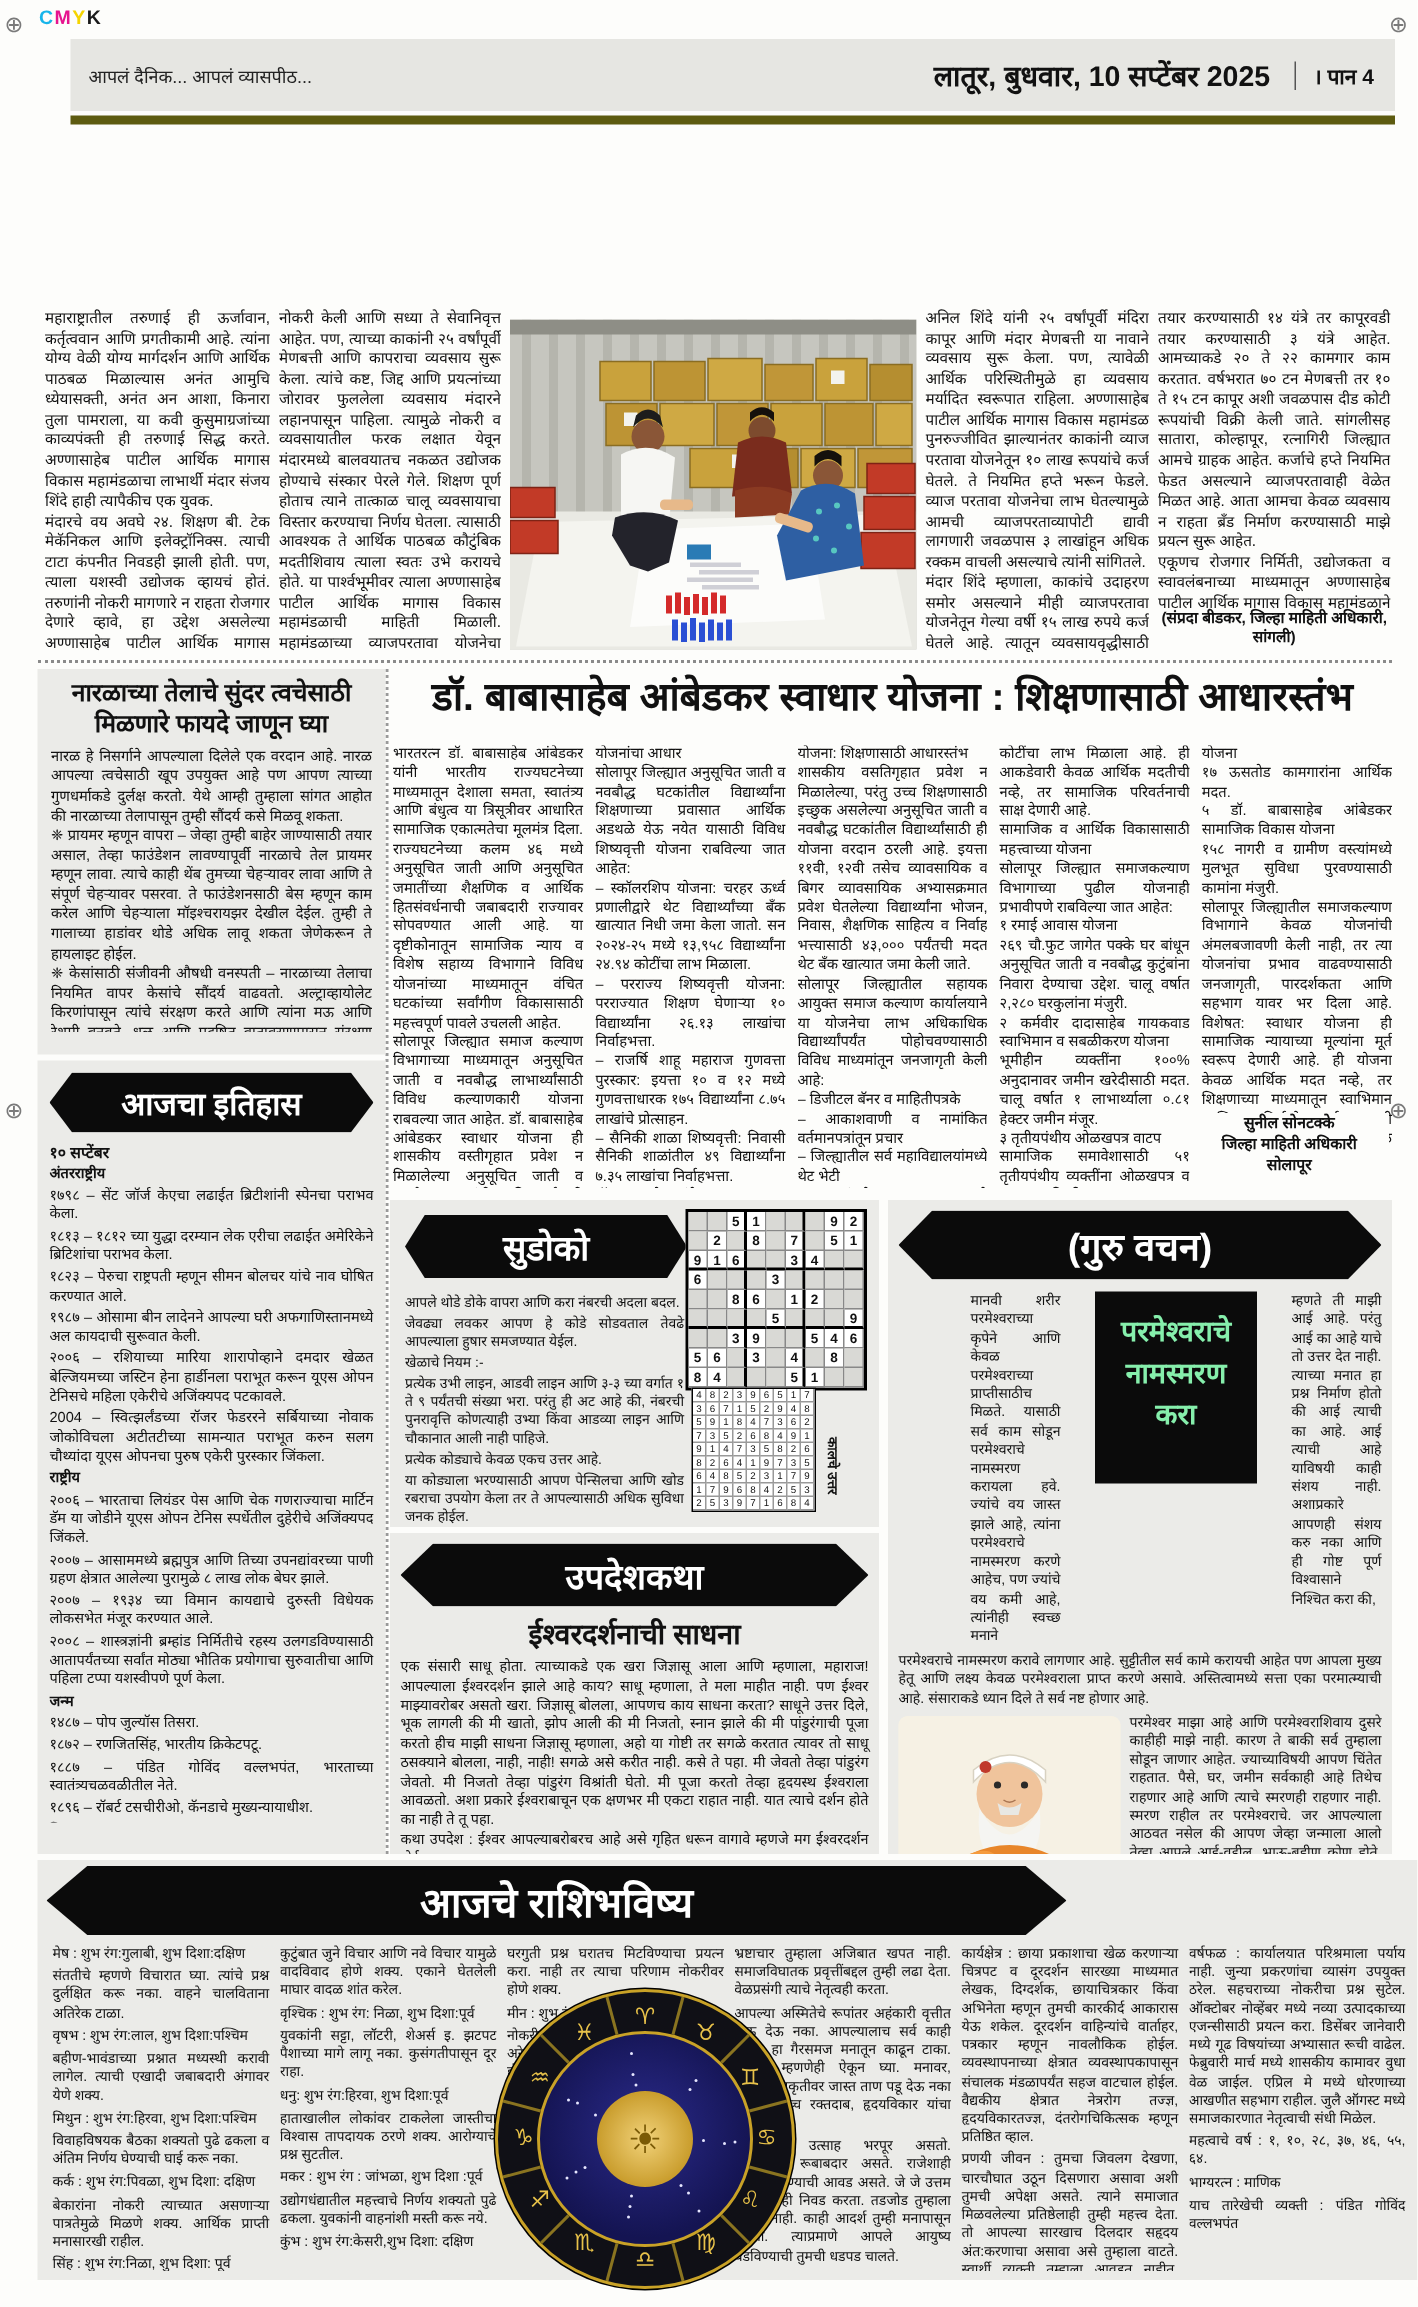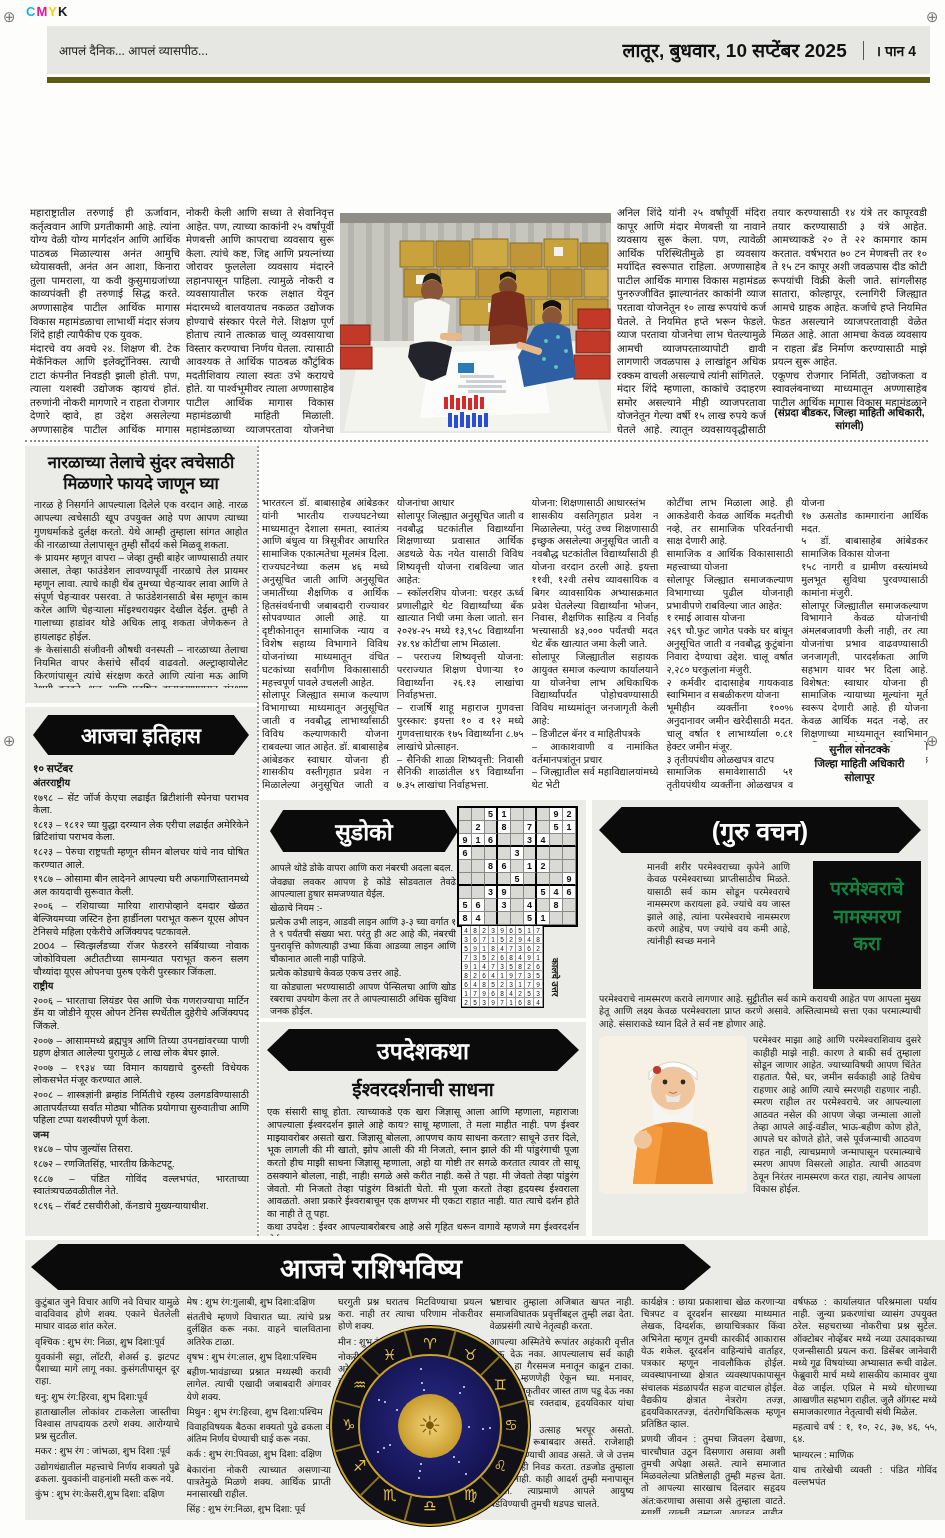--- a/index.html
+++ b/index.html
@@ -77,21 +77,21 @@
                  border:1px solid #000;background:#fff;}
   .sol-cell{border-right:1px solid #999;border-bottom:1px solid #999;font-size:6.5px;
             display:flex;align-items:center;justify-content:center;}
   #answer-label{position:absolute;right:24px;bottom:22px;writing-mode:vertical-rl;
                 font-size:9px;font-weight:bold;}
   
   #guru-box{left:592px;top:800px;width:336px;height:436px;padding:7px;box-sizing:border-box;overflow:hidden;}
   #guru-banner{height:46px;font-size:25px;}
   #guru-row{display:flex;gap:23px;margin-top:8px;margin-left:48px;}
   .gcol{flex:1;font-size:9.4px;line-height:1.32;text-align:justify;}
-  #guru-titlebox{width:108px;min-width:108px;background:#0b0b0b;color:#15803d;font-size:19px;
+  #guru-titlebox{width:108px;min-width:108px;background:#0b0b0b;color:#86efac;font-size:19px;
                  font-weight:800;text-align:center;padding:14px 6px;box-sizing:border-box;
                  height:128px;line-height:1.45;}
   #guru-mid{font-size:9.4px;line-height:1.32;text-align:justify;margin-top:4px;}
   #guru-bottom{margin-top:4px;font-size:9.4px;line-height:1.32;text-align:justify;}
   #guru-fig{float:left;width:148px;height:158px;margin:2px 6px 0 0;background:#f6f1e4;border-radius:6px;}
   
   #updesh-box{left:260px;top:1022px;width:326px;height:214px;padding:7px;box-sizing:border-box;overflow:hidden;}
   #updesh-banner{height:42px;font-size:23px;}
   #updesh-title{font-size:19px;font-weight:800;text-align:center;margin-top:5px;}
   #updesh-body{font-size:9.6px;line-height:1.33;text-align:justify;white-space:pre-line;margin-top:4px;}
@@ -290,20 +290,21 @@
         <div class="hist-line">२००८ – शास्त्रज्ञांनी ब्रम्हांड निर्मितीचे रहस्य उलगडविण्यासाठी आतापर्यंतच्या सर्वांत मोठ्या भौतिक प्रयोगाचा सुरुवातीचा आणि पहिला टप्पा यशस्वीपणे पूर्ण केला.</div>
         <div class="hist-line hist-head">जन्म</div>
         <div class="hist-line">१४८७ – पोप जुल्यॉस तिसरा.</div>
         <div class="hist-line">१८७२ – रणजितसिंह, भारतीय क्रिकेटपटू.</div>
         <div class="hist-line">१८८७ – पंडित गोविंद वल्लभपंत, भारताच्या स्वातंत्र्यचळवळीतील नेते.</div>
         <div class="hist-line">१८९६ – रॉबर्ट टसचीरीओ, कॅनडाचे मुख्यन्यायाधीश.</div>
         <div class="hist-line hist-head">निधन</div>
       </div>
   </div>
 
+  <div id="swadhar-head" class="abs">डॉ. बाबासाहेब आंबेडकर स्वाधार योजना : शिक्षणासाठी आधारस्तंभ</div>
   <div id="swadhar-cols" class="abs">
     <div class="scol">भारतरत्न डॉ. बाबासाहेब आंबेडकर यांनी भारतीय राज्यघटनेच्या माध्यमातून देशाला समता, स्वातंत्र्य आणि बंधुत्व या त्रिसूत्रीवर आधारित सामाजिक एकात्मतेचा मूलमंत्र दिला. राज्यघटनेच्या कलम ४६ मध्ये अनुसूचित जाती आणि अनुसूचित जमातींच्या शैक्षणिक व आर्थिक हितसंवर्धनाची जबाबदारी राज्यावर सोपवण्यात आली आहे. या दृष्टीकोनातून सामाजिक न्याय व विशेष सहाय्य विभागाने विविध योजनांच्या माध्यमातून वंचित घटकांच्या सर्वांगीण विकासासाठी महत्त्वपूर्ण पावले उचलली आहेत.
 सोलापूर जिल्ह्यात समाज कल्याण विभागाच्या माध्यमातून अनुसूचित जाती व नवबौद्ध लाभार्थ्यांसाठी विविध कल्याणकारी योजना राबवल्या जात आहेत. डॉ. बाबासाहेब आंबेडकर स्वाधार योजना ही शासकीय वस्तीगृहात प्रवेश न मिळालेल्या अनुसूचित जाती व नवबौद्ध घटकांतील विद्यार्थ्यांसाठी नव संजीवनी ठरली आहे.
 शैक्षणिक सक्षमीकरणासाठी</div>
     <div class="scol">योजनांचा आधार
 सोलापूर जिल्ह्यात अनुसूचित जाती व नवबौद्ध घटकांतील विद्यार्थ्यांना शिक्षणाच्या प्रवासात आर्थिक अडथळे येऊ नयेत यासाठी विविध शिष्यवृत्ती योजना राबविल्या जात आहेत:
 – स्कॉलरशिप योजना: चरहर ऊर्ध्व प्रणालीद्वारे थेट विद्यार्थ्यांच्या बँक खात्यात निधी जमा केला जातो. सन २०२४-२५ मध्ये १३,९५८ विद्यार्थ्यांना २४.९४ कोटींचा लाभ मिळाला.
 – परराज्य शिष्यवृत्ती योजना: परराज्यात शिक्षण घेणाऱ्या १० विद्यार्थ्यांना २६.१३ लाखांचा निर्वाहभत्ता.
 – राजर्षि शाहू महाराज गुणवत्ता पुरस्कार: इयत्ता १० व १२ मध्ये गुणवत्ताधारक १७५ विद्यार्थ्यांना ८.७५ लाखांचे प्रोत्साहन.
 – सैनिकी शाळा शिष्यवृत्ती: निवासी सैनिकी शाळांतील ४९ विद्यार्थ्यांना ७.३५ लाखांचा निर्वाहभत्ता.
@@ -512,20 +513,21 @@
         <div class="sol-cell">4</div>
       </div>
     <div id="answer-label">कालचे उत्तर</div>
   </div>
 
   <div id="guru-box" class="graybox">
     <div id="guru-banner" class="banner">(गुरु वचन)</div>
     <div id="guru-row">
       <div class="gcol">मानवी शरीर परमेश्वराच्या कृपेने आणि केवळ परमेश्वराच्या प्राप्तीसाठीच मिळते. यासाठी सर्व काम सोडून परमेश्वराचे नामस्मरण करायला हवे. ज्यांचे वय जास्त झाले आहे, त्यांना परमेश्वराचे नामस्मरण करणे आहेच, पण ज्यांचे वय कमी आहे, त्यांनीही स्वच्छ मनाने</div>
       <div id="guru-titlebox">परमेश्वराचे नामस्मरण करा</div>
+      <div class="gcol">म्हणते ती माझी आई आहे. परंतु आई का आहे याचे तो उत्तर देत नाही. त्याच्या मनात हा प्रश्न निर्माण होतो की आई त्याची का आहे. आई त्याची आहे याविषयी काही संशय नाही. अशाप्रकारे आपणही संशय करु नका आणि ही गोष्ट पूर्ण विश्वासाने निश्चित करा की,</div>
     </div>
     <div id="guru-mid">परमेश्वराचे नामस्मरण करावे लागणार आहे. सुट्टीतील सर्व कामे करायची आहेत पण आपला मुख्य हेतू आणि लक्ष्य केवळ परमेश्वराला प्राप्त करणे असावे. अस्तित्वामध्ये सत्ता एका परमात्म्याची आहे. संसाराकडे ध्यान दिले ते सर्व नष्ट होणार आहे.</div>
     <div id="guru-bottom">
       <svg id="guru-fig" viewBox="0 0 148 158">
         <rect width="148" height="158" rx="6" fill="#f6f1e4"></rect>
         <circle cx="74" cy="52" r="22" fill="#f0c49c"></circle>
         <path d="M50 44 q24 -26 48 0 l0 -8 q-24 -20 -48 0 z" fill="#ffffff" stroke="#d8d2c2"></path>
         <circle cx="58" cy="34" r="4" fill="#c0392b"></circle>
         <path d="M54 62 q20 34 40 0 q4 34 -20 40 q-24 -6 -20 -40 z" fill="#f5f5f2"></path>
         <path d="M66 58 q8 6 16 0 l-2 8 -12 0 z" fill="#e8e8e4"></path>
@@ -545,39 +547,39 @@
     <div id="updesh-banner" class="banner">उपदेशकथा</div>
     <div id="updesh-title">ईश्वरदर्शनाची साधना</div>
     <div id="updesh-body">एक संसारी साधू होता. त्याच्याकडे एक खरा जिज्ञासू आला आणि म्हणाला, महाराज! आपल्याला ईश्वरदर्शन झाले आहे काय? साधू म्हणाला, ते मला माहीत नाही. पण ईश्वर माझ्यावरोबर असतो खरा. जिज्ञासू बोलला, आपणच काय साधना करता? साधूने उत्तर दिले, भूक लागली की मी खातो, झोप आली की मी निजतो, स्नान झाले की मी पांडुरंगाची पूजा करतो हीच माझी साधना जिज्ञासू म्हणाला, अहो या गोष्टी तर सगळे करतात त्यावर तो साधू ठसक्याने बोलला, नाही, नाही! सगळे असे करीत नाही. कसे ते पहा. मी जेवतो तेव्हा पांडुरंग जेवतो. मी निजतो तेव्हा पांडुरंग विश्रांती घेतो. मी पूजा करतो तेव्हा हृदयस्थ ईश्वराला आवळतो. अशा प्रकारे ईश्वराबाचून एक क्षणभर मी एकटा राहात नाही. यात त्याचे दर्शन होते का नाही ते तू पहा.
 कथा उपदेश : ईश्वर आपल्याबरोबरच आहे असे गृहित धरून वागावे म्हणजे मग ईश्वरदर्शन होईल.</div>
   </div>
 
   <div id="rashi-box" class="graybox">
     <div id="rashi-banner" class="banner">आजचे राशिभविष्य</div>
     <div id="rashi-cols">
       <div class="hcol">
-          <p>कुटुंबात जुने विचार आणि नवे विचार यामुळे वादविवाद होणे शक्य. एकाने घेतलेली माघार वादळ शांत करेल.</p>
-          <p>वृश्चिक : शुभ रंग: निळा, शुभ दिशा:पूर्व</p>
-          <p>युवकांनी सट्टा, लॉटरी, शेअर्स इ. झटपट पैशाच्या मागे लागू नका. कुसंगतीपासून दूर राहा.</p>
-          <p>धनु: शुभ रंग:हिरवा, शुभ दिशा:पूर्व</p>
-          <p>हाताखालील लोकांवर टाकलेला जास्तीचा विश्वास तापदायक ठरणे शक्य. आरोग्याचे प्रश्न सुटतील.</p>
-          <p>मकर : शुभ रंग : जांभळा, शुभ दिशा :पूर्व</p>
-          <p>उद्योगधंद्यातील महत्त्वाचे निर्णय शक्यतो पुढे ढकला. युवकांनी वाहनांशी मस्ती करू नये.</p>
-          <p>कुंभ : शुभ रंग:केसरी,शुभ दिशा: दक्षिण</p>
-        </div>
-      <div class="hcol">
           <p>मेष : शुभ रंग:गुलाबी, शुभ दिशा:दक्षिण</p>
           <p>संततीचे म्हणणे विचारात घ्या. त्यांचे प्रश्न दुर्लक्षित करू नका. वाहने चालविताना अतिरेक टाळा.</p>
           <p>वृषभ : शुभ रंग:लाल, शुभ दिशा:पश्चिम</p>
           <p>बहीण-भावंडाच्या प्रश्नात मध्यस्थी करावी लागेल. त्याची एखादी जबाबदारी अंगावर येणे शक्य.</p>
           <p>मिथुन : शुभ रंग:हिरवा, शुभ दिशा:पश्चिम</p>
           <p>विवाहविषयक बैठका शक्यतो पुढे ढकला व अंतिम निर्णय घेण्याची घाई करू नका.</p>
           <p>कर्क : शुभ रंग:पिवळा, शुभ दिशा: दक्षिण</p>
           <p>बेकारांना नोकरी त्याच्यात असणाऱ्या पात्रतेमुळे मिळणे शक्य. आर्थिक प्राप्ती मनासारखी राहील.</p>
           <p>सिंह : शुभ रंग:निळा, शुभ दिशा: पूर्व</p>
+        </div>
+      <div class="hcol">
+          <p>कुटुंबात जुने विचार आणि नवे विचार यामुळे वादविवाद होणे शक्य. एकाने घेतलेली माघार वादळ शांत करेल.</p>
+          <p>वृश्चिक : शुभ रंग: निळा, शुभ दिशा:पूर्व</p>
+          <p>युवकांनी सट्टा, लॉटरी, शेअर्स इ. झटपट पैशाच्या मागे लागू नका. कुसंगतीपासून दूर राहा.</p>
+          <p>धनु: शुभ रंग:हिरवा, शुभ दिशा:पूर्व</p>
+          <p>हाताखालील लोकांवर टाकलेला जास्तीचा विश्वास तापदायक ठरणे शक्य. आरोग्याचे प्रश्न सुटतील.</p>
+          <p>मकर : शुभ रंग : जांभळा, शुभ दिशा :पूर्व</p>
+          <p>उद्योगधंद्यातील महत्त्वाचे निर्णय शक्यतो पुढे ढकला. युवकांनी वाहनांशी मस्ती करू नये.</p>
+          <p>कुंभ : शुभ रंग:केसरी,शुभ दिशा: दक्षिण</p>
         </div>
       <div class="hcol">
           <p>घरगुती प्रश्न घरातच मिटविण्याचा प्रयत्न करा. नाही तर त्याचा परिणाम नोकरीवर होणे शक्य.</p>
           <p>मीन : शुभ रंग:काळा, शुभ दिशा: पश्चिम</p>
           <p>नोकरीत कामाचे वाढते प्रमाण, वरिष्ठांची अरेरावी यामुळे आरोग्यावर परिणाम होण्याची शक्यता.</p>
           <p class="horo-bday">१० सप्टेंबरला जन्मलेल्या लोकांचा भविष्य</p>
           <p>स्वभाव : तुमच्या जन्मतारखेवर सूर्य व बुधाचा प्रभाव आहे. तुम्ही दिलदार, उदार वृत्तीचे आहात.</p>
         </div>
       <div class="hcol">
           <p>भ्रष्टाचार तुम्हाला अजिबात खपत नाही. समाजविघातक प्रवृत्तींबद्दल तुम्ही लढा देता. वेळप्रसंगी त्याचे नेतृत्वही करता.</p>

